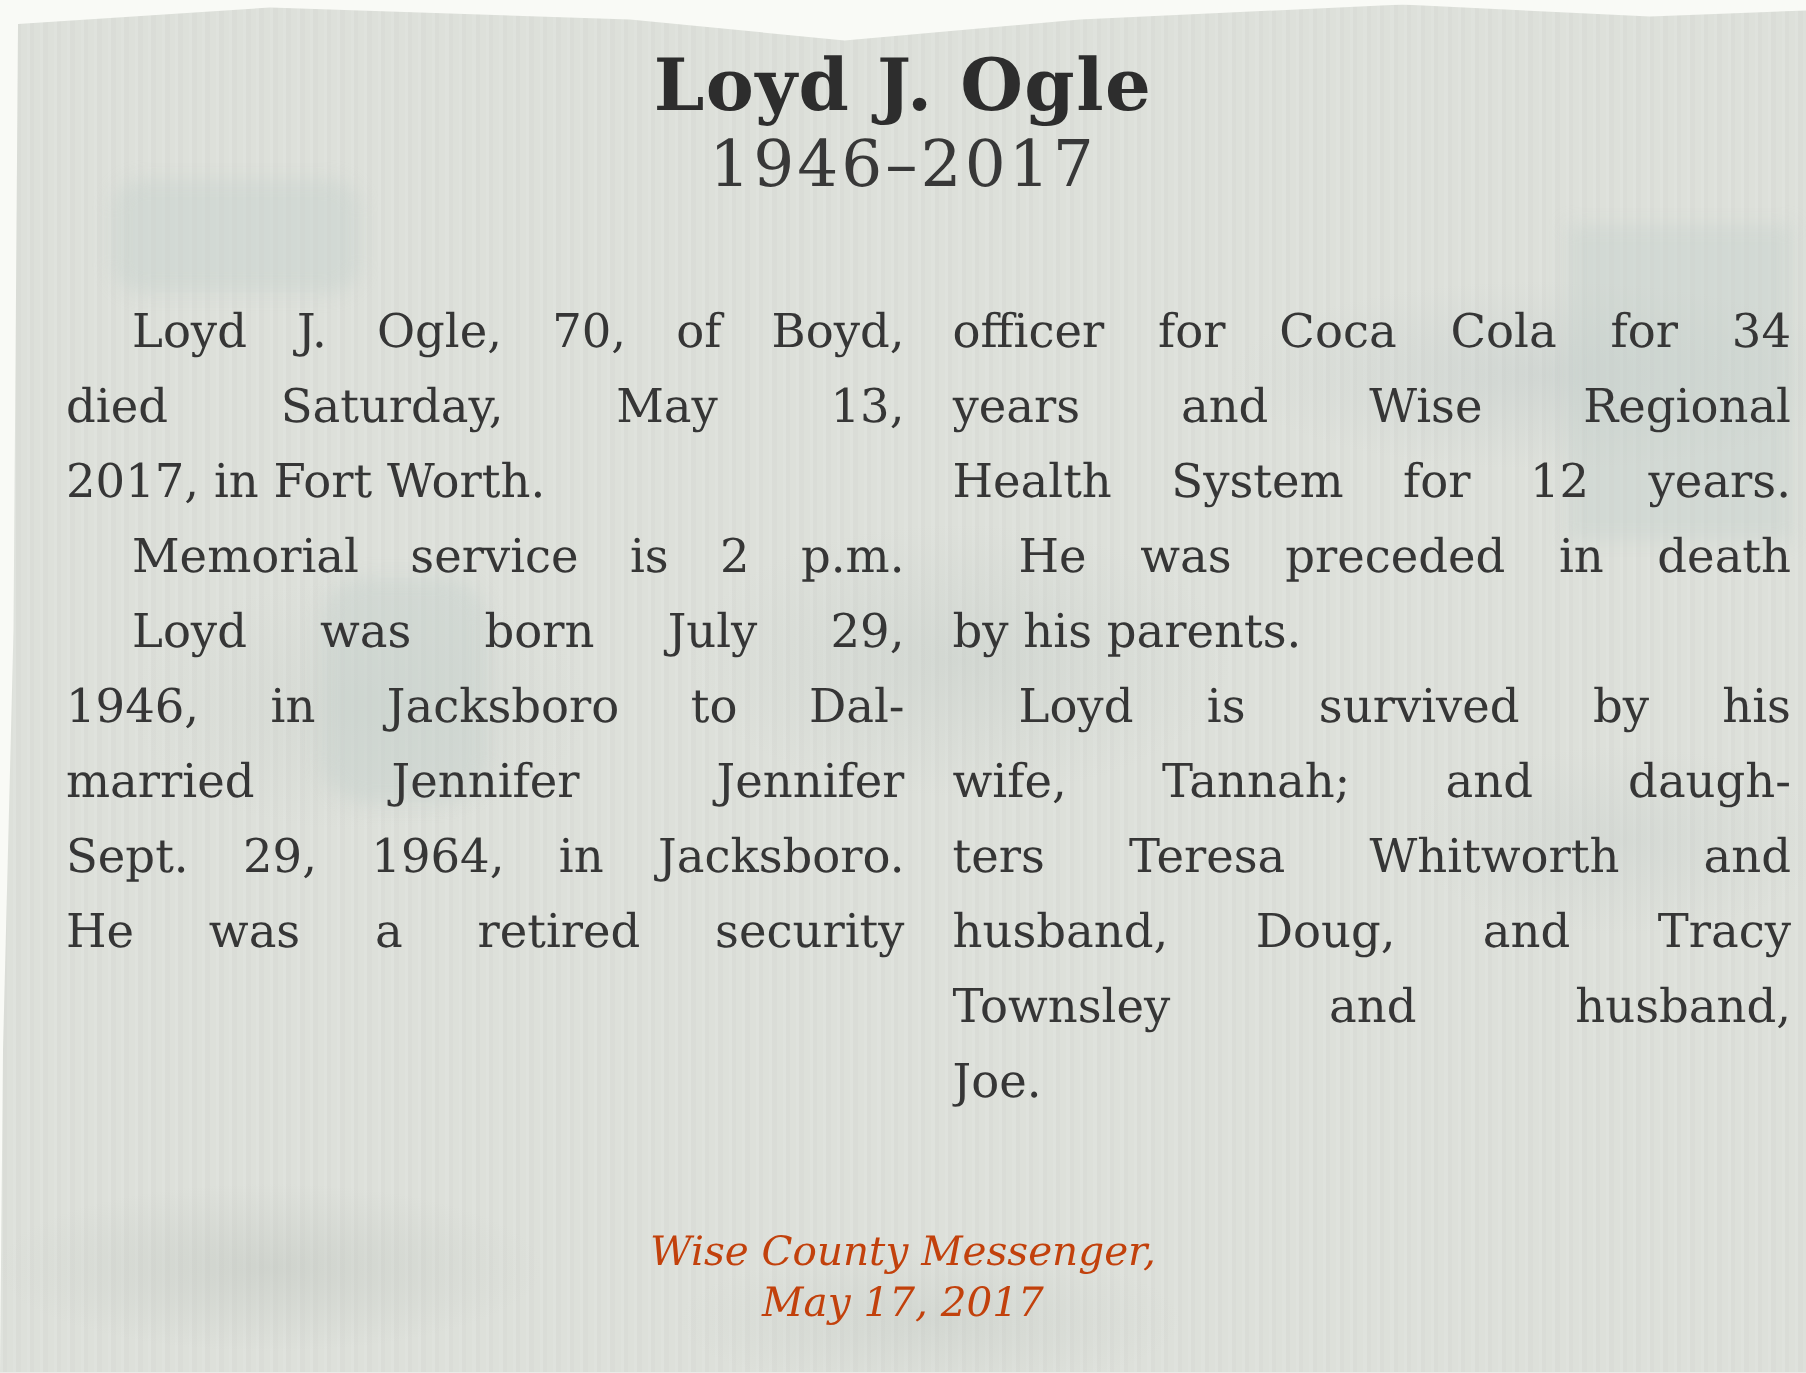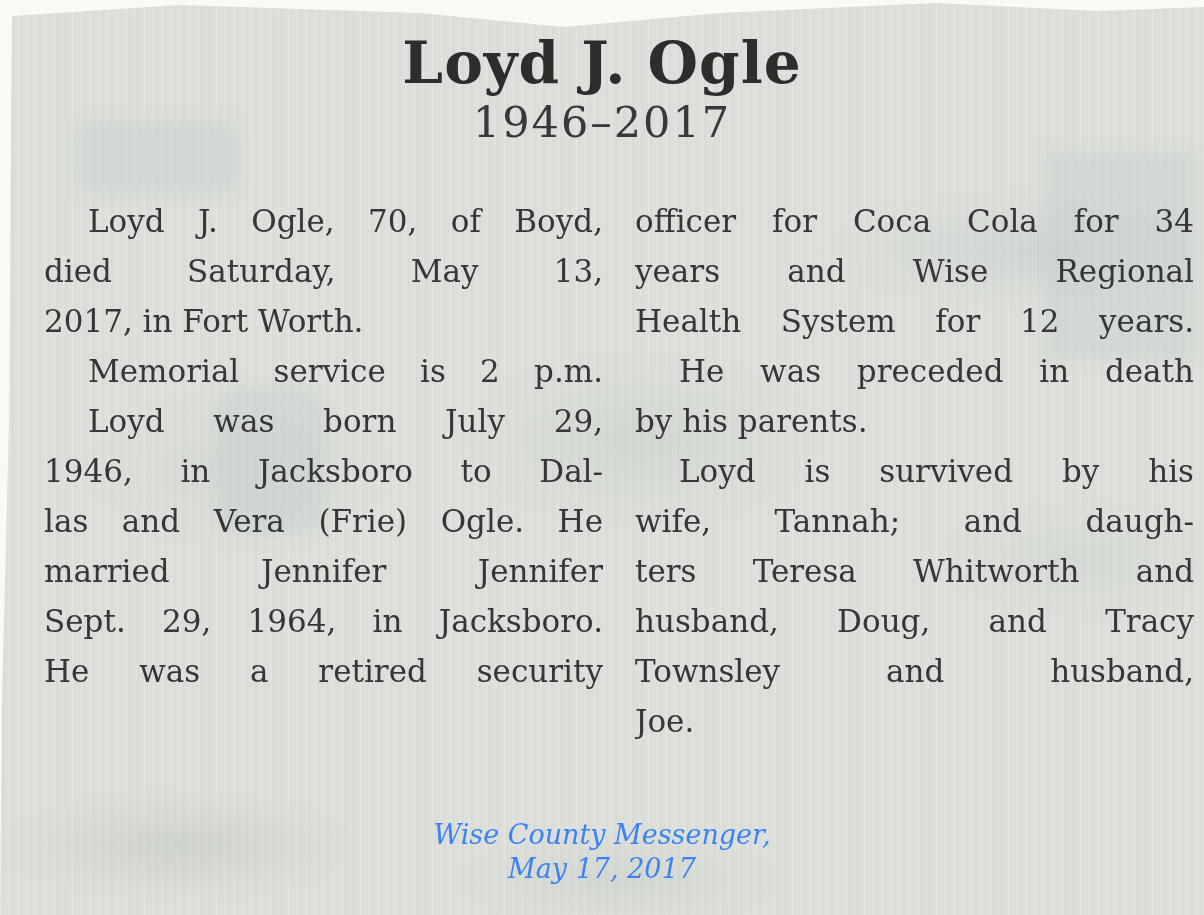--- a/index.html
+++ b/index.html
@@ -30,21 +30,21 @@
       radial-gradient(ellipse 240px 70px at 620px 880px, rgba(180,188,182,0.25), transparent 70%),
       repeating-linear-gradient(90deg, rgba(255,255,255,0.07) 0 2px, rgba(0,0,0,0.015) 2px 5px, transparent 5px 9px);
   }
   .ghost{position:absolute;background:rgba(198,208,205,0.45);filter:blur(6px);}
   .ghost.g1{left:1045px;top:150px;width:150px;height:210px;}
   .ghost.g2{left:75px;top:120px;width:165px;height:75px;border-radius:20px;}
   .ghost.g3{left:215px;top:385px;width:110px;height:150px;border-radius:30px;}
 
   .head{position:absolute;left:0;top:30px;width:1204px;text-align:center;}
   .title{
-    margin:0;font-size:58px;font-weight:700;color:#2d2d2d;
+    margin:0;font-size:48px;font-weight:700;color:#2d2d2d;
     letter-spacing:1px;line-height:1.15;
   }
   .years{
     margin:0 0 0 0;font-size:43px;font-weight:400;color:#383838;
     letter-spacing:2px;
   }
 
   .cols{
     position:absolute;left:44px;top:196px;width:1150px;
     display:flex;gap:32px;
@@ -52,21 +52,21 @@
   .col{width:559px;}
   .line{
     height:50px;line-height:50px;font-size:31px;color:#363636;
     overflow:hidden;
   }
   .line.j{text-align:justify;text-align-last:justify;text-justify:inter-word;}
   .line.i{padding-left:44px;}
 
   .attribution{
     position:absolute;left:0;top:818px;width:1204px;text-align:center;
-    font-style:italic;color:#3b82f6;
+    font-style:italic;color:#c2410c;
   }
   .attr-line{font-size:27px;line-height:34px;}
 </style>
 </head>
 <body>
 
 <div class="paper">
   <div class="ghost g1"></div>
   <div class="ghost g2"></div>
   <div class="ghost g3"></div>
@@ -78,21 +78,20 @@
 </div>
 
 <div class="cols">
   <div class="col">
       <div class="line j i">Loyd J. Ogle, 70, of Boyd,</div>
       <div class="line j">died Saturday, May 13,</div>
       <div class="line">2017, in Fort Worth.</div>
       <div class="line j i">Memorial service is 2 p.m.</div>
       <div class="line j i">Loyd was born July 29,</div>
       <div class="line j">1946, in Jacksboro to Dal-</div>
-      <div class="line j">las and Vera (Frie) Ogle. He</div>
       <div class="line j">married Jennifer Jennifer</div>
       <div class="line j">Sept. 29, 1964, in Jacksboro.</div>
       <div class="line j">He was a retired security</div>
     </div>
   <div class="col">
       <div class="line j">officer for Coca Cola for 34</div>
       <div class="line j">years and Wise Regional</div>
       <div class="line j">Health System for 12 years.</div>
       <div class="line j i">He was preceded in death</div>
       <div class="line">by his parents.</div>

